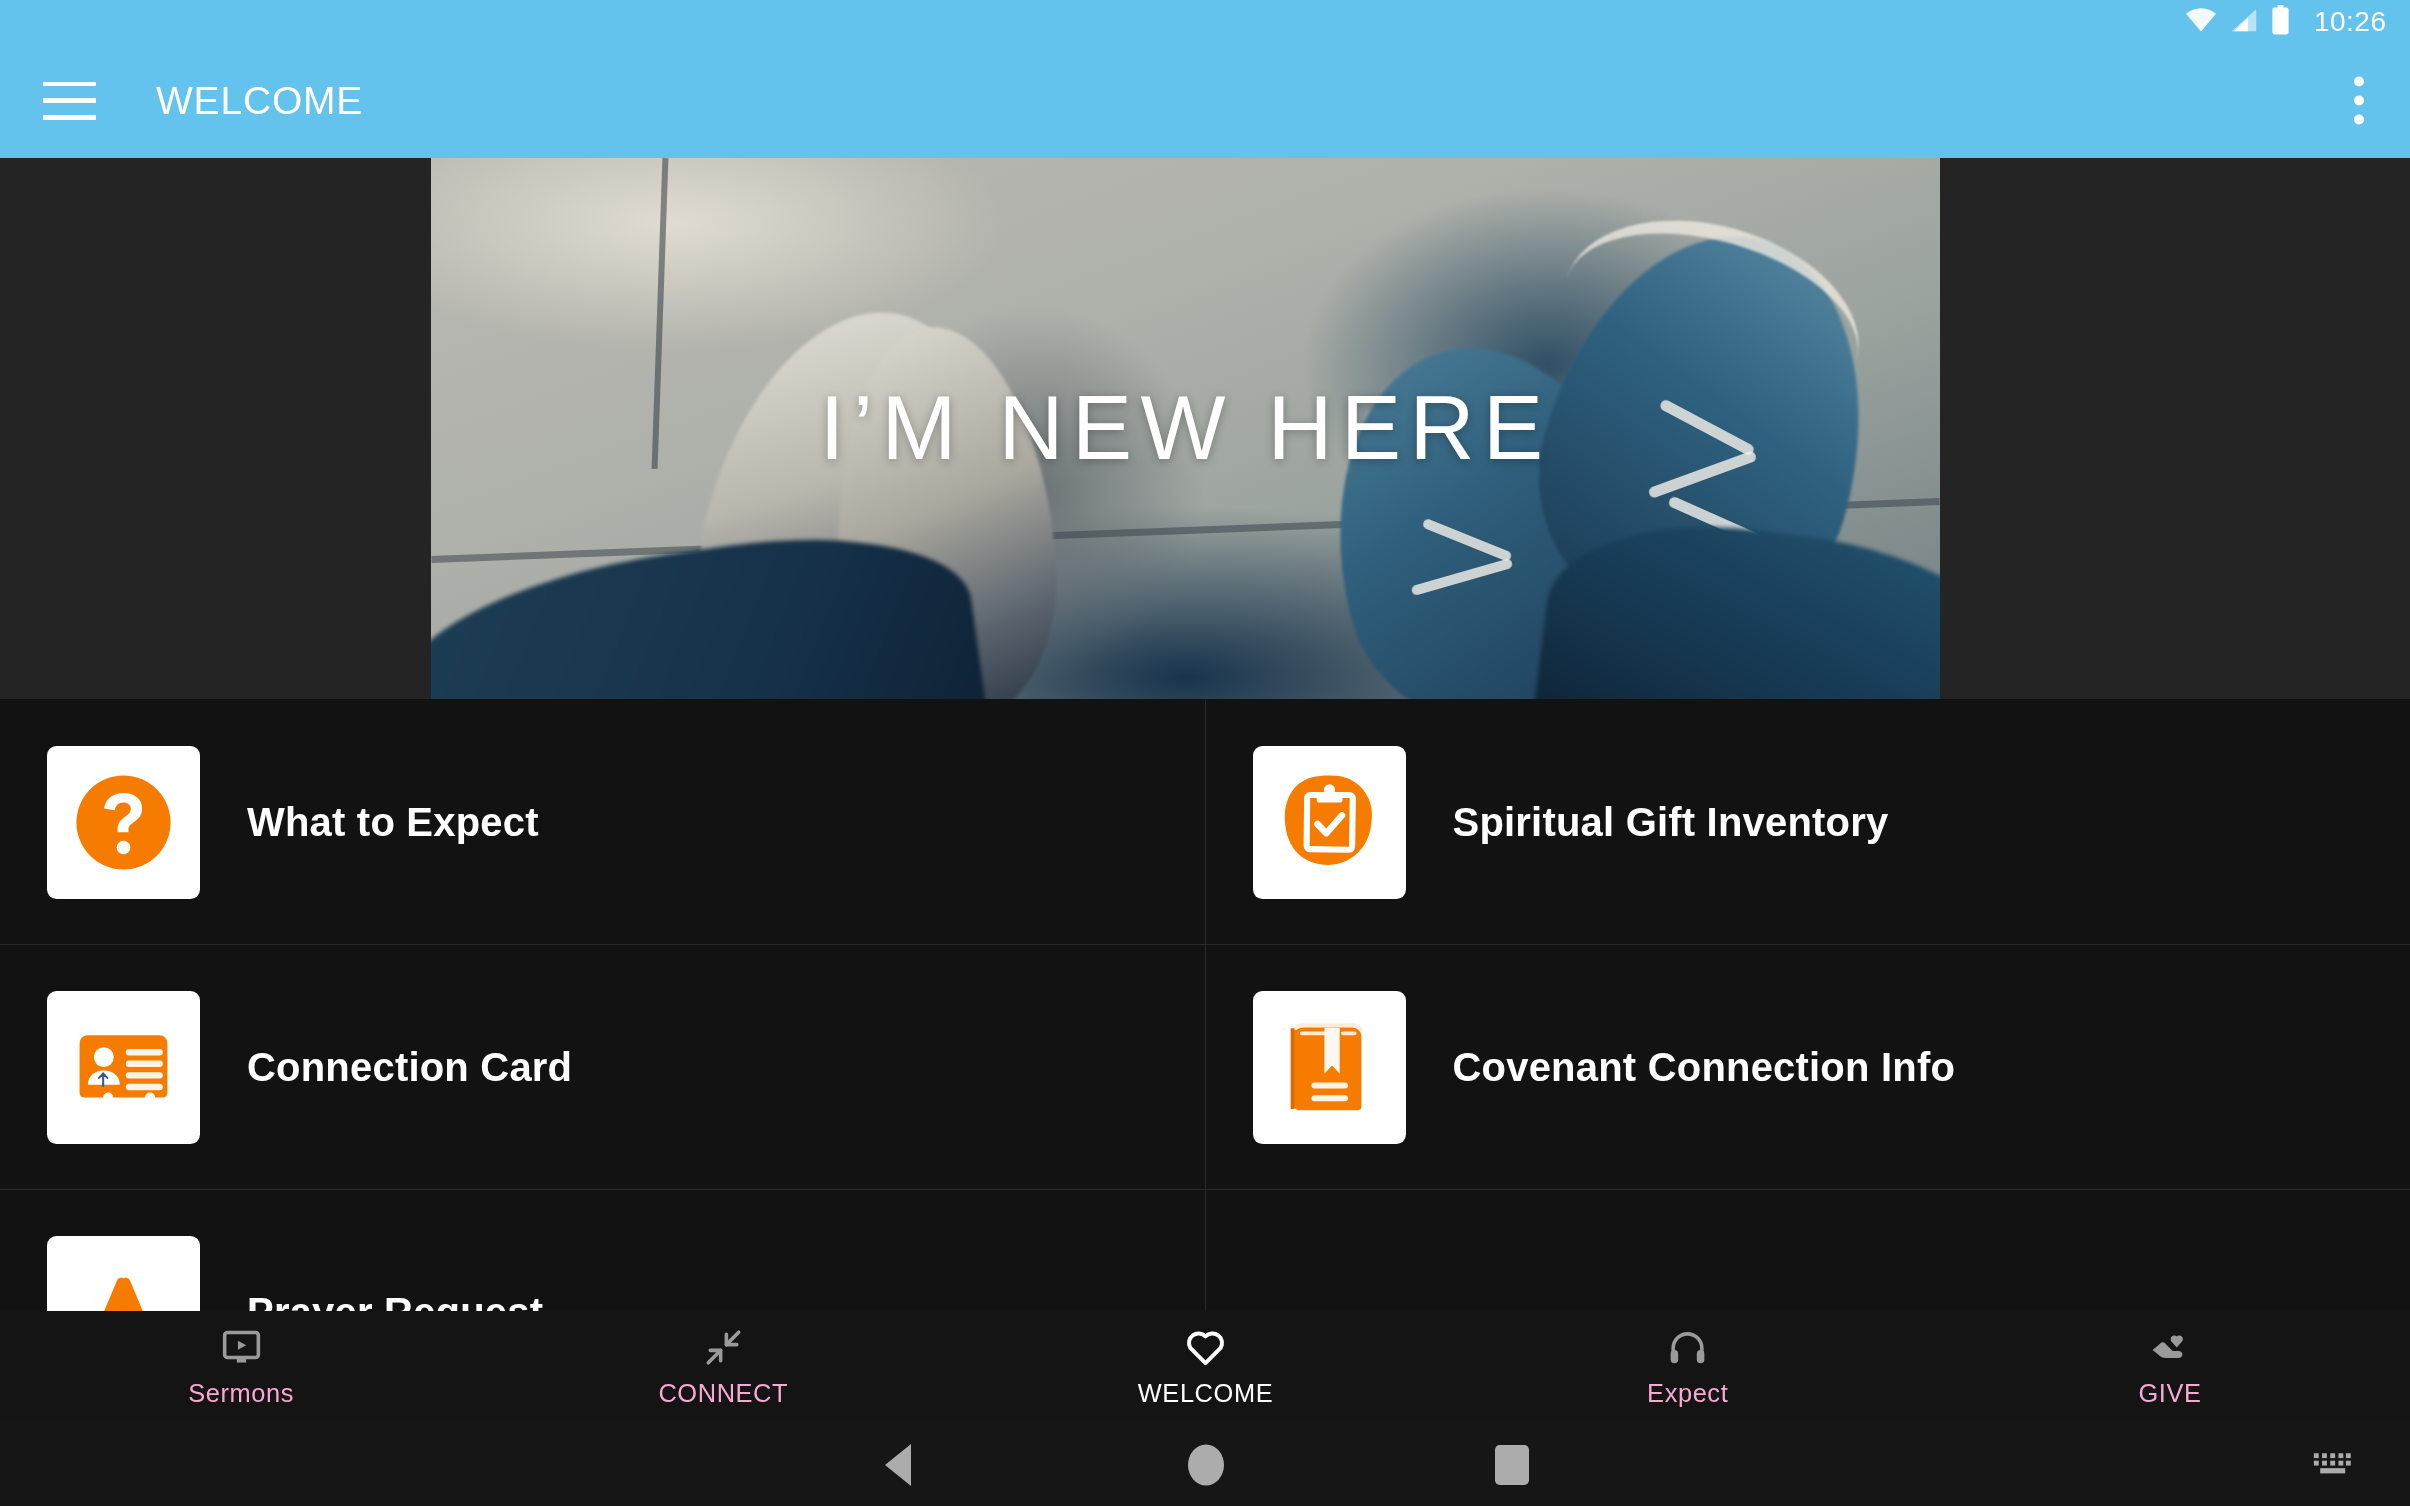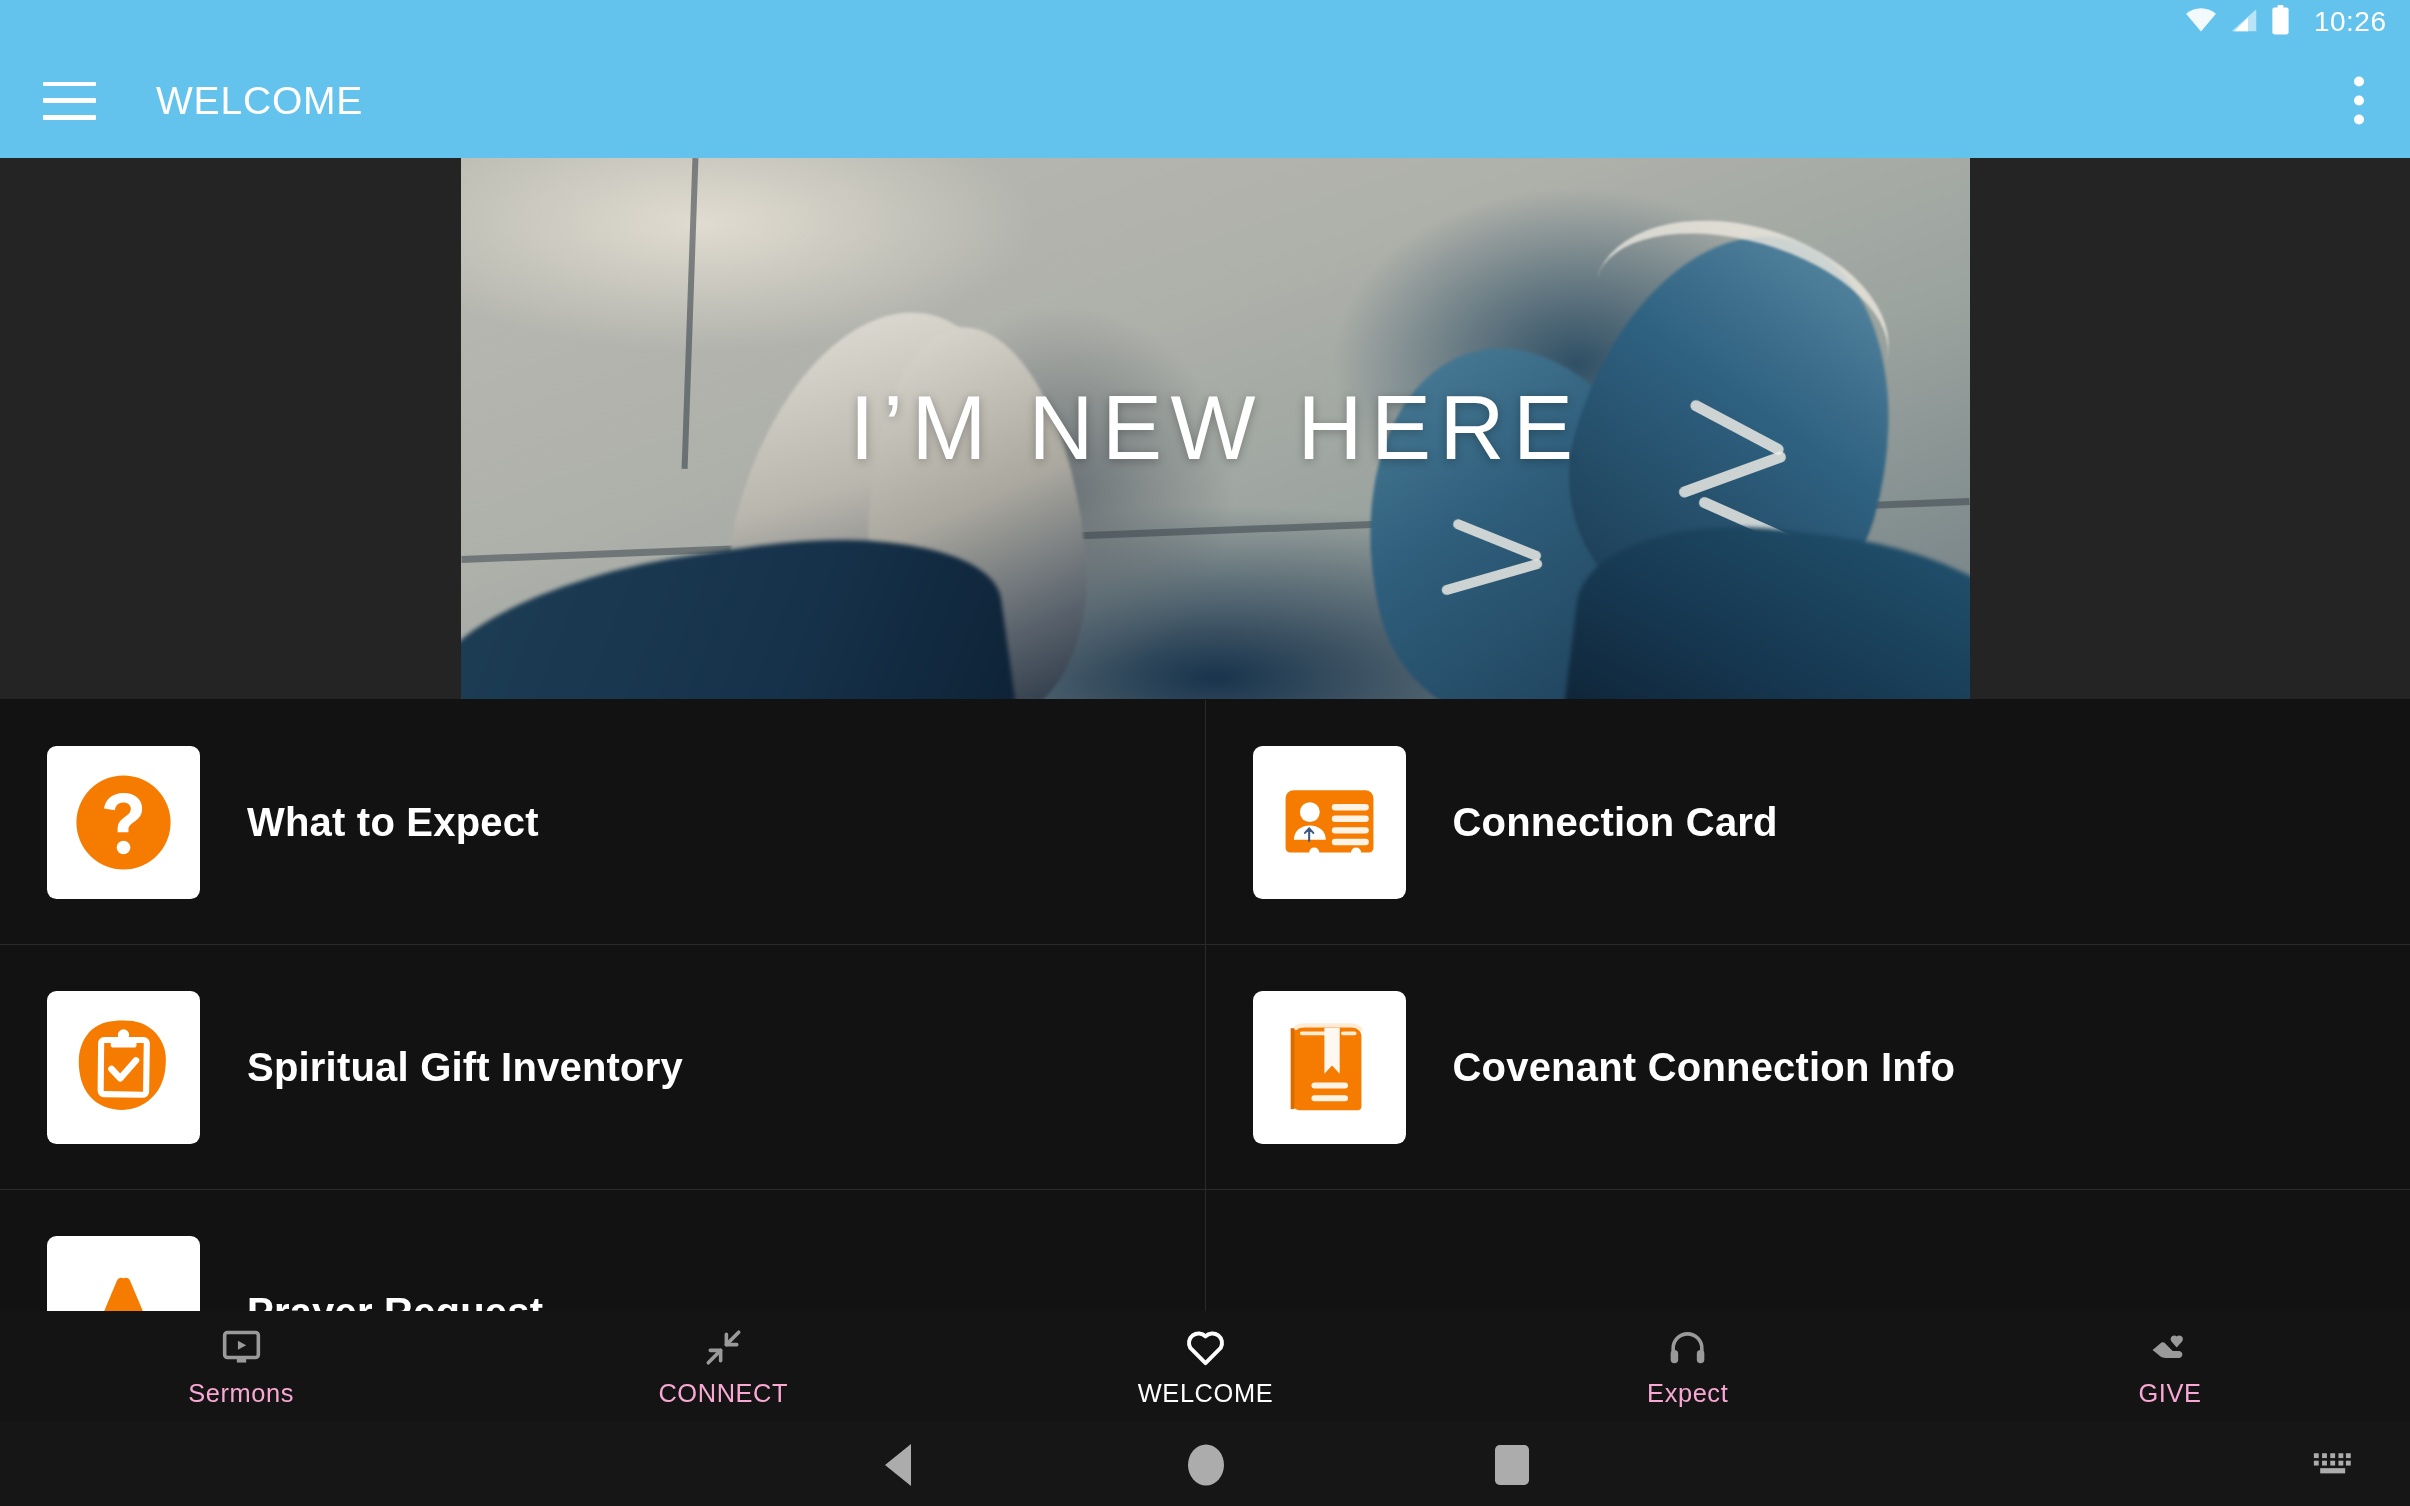--- a/index.html
+++ b/index.html
@@ -51,21 +51,21 @@
   .overflow-dots i { display: block; width: 10.4px; height: 10.4px; border-radius: 50%; background: #fff; }
 
   
   .hero-wrap {
     position: absolute; top: 158px; left: 0;
     width: 2411px; height: 541px;
     background: #242424;
     overflow: hidden;
   }
   .hero-img {
-    position: absolute; left: 461px; top: 0;
+    position: absolute; left: 431px; top: 0;
     width: 1509px; height: 541px;
     overflow: hidden;
     background:
       radial-gradient(ellipse 395px 282px at 74% 38%, rgba(38,72,96,0.92) 0%, rgba(38,72,96,0) 62%),
       radial-gradient(ellipse 282px 311px at 40% 62%, rgba(96,104,110,0.85) 0%, rgba(96,104,110,0) 60%),
       radial-gradient(ellipse 490px 188px at 16% 12%, rgba(232,226,214,0.85) 0%, rgba(232,226,214,0) 68%),
       radial-gradient(ellipse 659px 245px at 50% 96%, rgba(18,46,72,0.95) 0%, rgba(18,46,72,0) 70%),
       linear-gradient(160deg,#b9bab2 0%, #aeb0aa 38%, #9ca49f 62%, #6e7c82 100%);
   }
   
@@ -278,45 +278,45 @@
           <circle cx="24" cy="24" r="20" fill="#F57C00"></circle>
           <path d="M24 11.5c-4.6 0-7.7 2.7-8.3 6.6l4.6.7c.3-2.1 1.6-3.3 3.6-3.3 1.9 0 3.2 1.1 3.2 2.7 0 1.3-.6 2.1-2.3 3.3-2.4 1.7-3.3 3-3.3 5.4v1.2h4.6v-.9c0-1.4.5-2.1 2.2-3.3 2.5-1.8 3.6-3.3 3.6-5.9 0-3.9-3.2-6.5-7.9-6.5z" fill="#ffffff"></path>
           <circle cx="24" cy="34.6" r="2.9" fill="#ffffff"></circle>
         </svg>
       </div>
       <div class="cell-label">What to Expect</div>
     </div>
 
     <div class="cell">
       <div class="tile">
+        <svg width="113" height="113" viewBox="0 0 48 48">
+          <path d="M24 4c6 0 9.5 1.4 12.6 4.3 3.3 3.1 5.4 7.2 5.4 12.2 0 5.6-1.2 10.9-4.6 14.9C33.8 39.7 29.1 42 23.6 42c-5.6 0-10.6-1.9-14-5.9C6.4 32.3 5 27.1 5 21.3 5 16 7 11.2 10.6 7.9 14.1 4.8 18.5 4 24 4z" fill="#F57C00"></path>
+          <path d="M15.8 12.3h16.7c.8 0 1.4.7 1.4 1.5l-.3 20.4c0 .8-.7 1.4-1.5 1.4l-16.4-.3a1.4 1.4 0 0 1-1.4-1.5l.2-20.1c0-.8.6-1.4 1.3-1.4z" fill="none" stroke="#ffffff" stroke-width="2.6" stroke-linejoin="round"></path>
+          <path d="M19.6 11.4h8.9c.6 0 1 .4 1 1v2.1c0 .6-.4 1-1 1h-8.9c-.6 0-1-.4-1-1v-2.1c0-.6.4-1 1-1z" fill="#ffffff"></path>
+          <circle cx="24" cy="10.2" r="2.4" fill="#ffffff"></circle>
+          <path d="M18.9 24.6l3.7 4 6.7-7.6" stroke="#ffffff" stroke-width="2.8" fill="none" stroke-linecap="round" stroke-linejoin="round"></path>
+        </svg>
+      </div>
+      <div class="cell-label">Spiritual Gift Inventory</div>
+    </div>
+
+    <div class="cell">
+      <div class="tile">
         <svg width="111" height="111" viewBox="0 0 48 48">
           <path d="M5 13.5A3.5 3.5 0 0 1 8.5 10h31a3.5 3.5 0 0 1 3.5 3.5V35a2 2 0 0 1-2 2h-3.3a2.2 2.2 0 0 0-4.4 0H19.6a2.2 2.2 0 0 0-4.4 0H7a2 2 0 0 1-2-2z" fill="#F57C00"></path>
           <circle cx="15.5" cy="19.5" r="4.3" fill="#ffffff"></circle>
           <path d="M8.6 31.5c0-3.9 3.1-6.2 6.9-6.2s6.9 2.3 6.9 6.2z" fill="#ffffff"></path>
           <path d="M15.2 32V26.6m0 0-1.8 1.9m1.8-1.9 1.8 1.9" stroke="#3d5a80" stroke-width="0.9" fill="none" stroke-linecap="round"></path>
           <rect x="25" y="16" width="16" height="2.8" rx="1.4" fill="#FFF3E5"></rect>
           <rect x="25" y="21" width="16" height="2.8" rx="1.4" fill="#FFF3E5"></rect>
           <rect x="25" y="26" width="16" height="2.8" rx="1.4" fill="#FFF3E5"></rect>
           <rect x="25" y="31" width="16" height="2.8" rx="1.4" fill="#FFF3E5"></rect>
         </svg>
       </div>
       <div class="cell-label">Connection Card</div>
-    </div>
-
-    <div class="cell">
-      <div class="tile">
-        <svg width="113" height="113" viewBox="0 0 48 48">
-          <path d="M24 4c6 0 9.5 1.4 12.6 4.3 3.3 3.1 5.4 7.2 5.4 12.2 0 5.6-1.2 10.9-4.6 14.9C33.8 39.7 29.1 42 23.6 42c-5.6 0-10.6-1.9-14-5.9C6.4 32.3 5 27.1 5 21.3 5 16 7 11.2 10.6 7.9 14.1 4.8 18.5 4 24 4z" fill="#F57C00"></path>
-          <path d="M15.8 12.3h16.7c.8 0 1.4.7 1.4 1.5l-.3 20.4c0 .8-.7 1.4-1.5 1.4l-16.4-.3a1.4 1.4 0 0 1-1.4-1.5l.2-20.1c0-.8.6-1.4 1.3-1.4z" fill="none" stroke="#ffffff" stroke-width="2.6" stroke-linejoin="round"></path>
-          <path d="M19.6 11.4h8.9c.6 0 1 .4 1 1v2.1c0 .6-.4 1-1 1h-8.9c-.6 0-1-.4-1-1v-2.1c0-.6.4-1 1-1z" fill="#ffffff"></path>
-          <circle cx="24" cy="10.2" r="2.4" fill="#ffffff"></circle>
-          <path d="M18.9 24.6l3.7 4 6.7-7.6" stroke="#ffffff" stroke-width="2.8" fill="none" stroke-linecap="round" stroke-linejoin="round"></path>
-        </svg>
-      </div>
-      <div class="cell-label">Spiritual Gift Inventory</div>
     </div>
 
     <div class="cell">
       <div class="tile">
         <svg width="111" height="111" viewBox="0 0 48 48">
           <path d="M11 6.5h22.5c2.5 0 4.3 1.7 4.3 4.1v30.5c0 .8-.7 1.4-1.5 1.4H11.6c-2.2 0-3.9-1.4-3.9-3.4V10.4c0-2.2 1.4-3.9 3.3-3.9z" fill="#F57C00"></path>
           <path d="M9.4 6.9c1-.9 2.4-1.1 3.8-1.1h20c1.9 0 3.3.5 4.2 1.7" stroke="#FFEBD6" stroke-width="1.8" fill="none" stroke-linecap="round"></path>
           <path d="M12 9.2h13.2M29.8 9.2h5.1" stroke="#FFEBD6" stroke-width="1.6" fill="none" stroke-linecap="round"></path>
           <path d="M21.8 6.8h6.6v19.9l-3.3-3.6-3.3 3.6z" fill="#FFF8F0"></path>
           <rect x="16.2" y="30.5" width="15.8" height="2.6" rx="1.3" fill="#FFF3E5"></rect>

